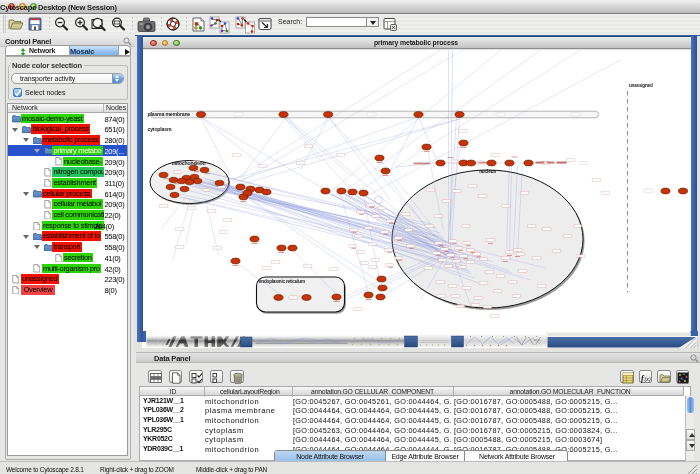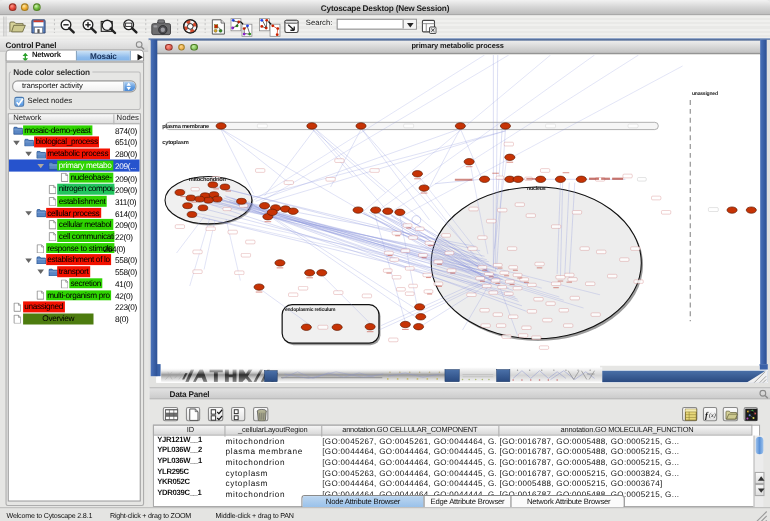--- a/index.html
+++ b/index.html
@@ -4,21 +4,21 @@
 html,body{width:700px;height:474px;overflow:hidden}
 body{font-family:"Liberation Sans",sans-serif;background:#e8e8e8;position:relative}
 .abs{position:absolute}
 .sep{position:absolute;top:3px;height:13px;width:1px;background:repeating-linear-gradient(#c8c8c8 0 2px,#e8e8e6 2px 4px)}
 </style></head><body>
 
 <div class="abs" style="left:0;top:0;width:700px;height:14px;background:linear-gradient(#f2f2f2,#d8d8d8 45%,#bcbcbc);border-bottom:1px solid #7a7a7a;border-radius:4px 4px 0 0">
   <div class="abs" style="left:8px;top:3px;width:7px;height:7px;border-radius:50%;background:radial-gradient(circle at 35% 30%,#ff9a8a,#e33e32 60%,#a01a10);border:0.5px solid #9a2b20"></div>
   <div class="abs" style="left:19px;top:3px;width:7px;height:7px;border-radius:50%;background:radial-gradient(circle at 35% 30%,#ffe9a8,#f0a825 60%,#b3770e);border:0.5px solid #a87d1e"></div>
   <div class="abs" style="left:30px;top:3px;width:7px;height:7px;border-radius:50%;background:radial-gradient(circle at 35% 30%,#d2f5b0,#66b830 60%,#3a7d12);border:0.5px solid #538525"></div>
-  <div class="abs" style="left:0;top:2.5px;width:700px;text-align:center;font-size:7.5px;font-weight:bold;letter-spacing:-0.2px;color:#1c1c1c">Cytoscape Desktop (New Session)</div>
+  <div class="abs" style="left:0;top:2.5px;width:700px;text-align:left;font-size:7.5px;font-weight:bold;letter-spacing:-0.2px;color:#1c1c1c">Cytoscape Desktop (New Session)</div>
 </div>
 
 <div class="abs" style="left:0;top:14px;width:700px;height:21px;background:repeating-linear-gradient(#f0f0ee 0 2px,#e9e9e7 2px 4px)">
 
   <svg class="abs" style="left:8px;top:2.5px" width="16" height="14" viewBox="0 0 16 14">
     <path d="M1 12 L1 4 Q1 3 2 3 L5 3 L6.5 4.5 L13 4.5 L13 6" fill="#d6d29a" stroke="#6b6840" stroke-width="0.8"></path>
     <path d="M2.5 12 L4.5 6 L15 6 L12.5 12 Z" fill="#cdc98f" stroke="#6b6840" stroke-width="0.8"></path>
   </svg>
 
   <svg class="abs" style="left:28px;top:2.5px" width="14" height="14" viewBox="0 0 14 14">
@@ -149,21 +149,21 @@
   </div>
 
   <div class="abs" style="left:5px;top:9.5px;width:126px;height:10.5px;background:#fff;border:1px solid #9a9a9a;border-radius:4px 4px 0 0;overflow:hidden">
     <svg class="abs" style="left:13px;top:1.5px" width="8" height="8" viewBox="0 0 8 8">
       <path d="M4 0 L6.5 3 L1.5 3 Z" fill="#2aa02a"></path>
         <path d="M4 8 L6.5 5 L1.5 5 Z" fill="#2aa02a"></path>
       <rect x="3.4" y="2.5" width="1.2" height="3" fill="#2aa02a"></rect>
     </svg>
     <div class="abs" style="left:23px;top:1px;font-size:7px;font-weight:bold;color:#222;letter-spacing:-0.2px">Network</div>
     <div class="abs" style="left:63px;top:0;width:50px;height:10.5px;background:linear-gradient(#cfe4f7,#8fbcec 55%,#7cb0e8);border-left:1px solid #8aa6c0;border-right:1px solid #8aa6c0">
-      <div style="margin-top:0.5px;text-align:center;font-size:7.5px;font-weight:bold;color:#16305a;letter-spacing:-0.2px">Mosaic</div>
+      <div style="margin-top:0.5px;font-size:7.5px;font-weight:bold;color:#16305a;letter-spacing:-0.2px">Mosaic</div>
     </div>
     <div class="abs" style="left:118.5px;top:2.5px;width:0;height:0;border-top:3px solid transparent;border-bottom:3px solid transparent;border-left:5px solid #111"></div>
   </div>
   <div class="abs" style="left:5px;top:20px;width:126px;height:404px;border:1px solid #adadad;border-radius:0 0 2px 2px;background:#e6e6e4"></div>
 
   <div class="abs" style="left:8px;top:29.5px;width:120px;height:35px;border:1px solid #bcbcbc;border-radius:2px"></div>
   <div class="abs" style="left:10px;top:25.5px;background:#e6e6e4;padding:0 2px;font-size:7.5px;font-weight:bold;color:#333;letter-spacing:-0.2px">Node color selection</div>
 
   <div class="abs" style="left:11px;top:37px;width:113px;height:11.5px;background:linear-gradient(#ffffff,#f0f0f0);border:1px solid #9c9c9c;border-radius:5px">
     <div class="abs" style="left:8px;top:1.5px;font-size:7px;color:#111;letter-spacing:-0.1px">transporter activity</div>
@@ -287,21 +287,21 @@
 <svg class="abs" style="left:3.5px;top:162.0px" width="7.5" height="8.5" viewBox="0 0 7.5 8.5">
         <path d="M0.8 0.5 L4.8 0.5 L6.8 2.5 L6.8 8 L0.8 8 Z" fill="#fff" stroke="#8a8a8a" stroke-width="0.8"></path>
         <path d="M4.8 0.5 L4.8 2.5 L6.8 2.5" fill="none" stroke="#8a8a8a" stroke-width="0.7"></path>
       </svg>
       <div class="abs" style="left:12.5px;top:161.2px;max-width:83.0px;overflow:hidden;background:#f31100;height:9.7px;white-space:nowrap;font-size:7.5px;line-height:9.7px;letter-spacing:-0.3px;color:#000;padding:0 1.5px">unassigned</div>
       <div class="abs" style="left:96.5px;top:162.2px;font-size:7.5px;letter-spacing:-0.3px;color:#000">223(0)</div>
 <svg class="abs" style="left:3.5px;top:172.7px" width="7.5" height="8.5" viewBox="0 0 7.5 8.5">
         <path d="M0.8 0.5 L4.8 0.5 L6.8 2.5 L6.8 8 L0.8 8 Z" fill="#fff" stroke="#8a8a8a" stroke-width="0.8"></path>
         <path d="M4.8 0.5 L4.8 2.5 L6.8 2.5" fill="none" stroke="#8a8a8a" stroke-width="0.7"></path>
       </svg>
-      <div class="abs" style="left:12.5px;top:171.9px;max-width:83.0px;overflow:hidden;background:#4d7c0f;height:9.7px;white-space:nowrap;font-size:7.5px;line-height:9.7px;letter-spacing:-0.3px;color:#000;padding:0 18px">Overview</div>
+      <div class="abs" style="left:12.5px;top:171.9px;max-width:83.0px;overflow:hidden;background:#ef4444;height:9.7px;white-space:nowrap;font-size:7.5px;line-height:9.7px;letter-spacing:-0.3px;color:#000;padding:0 3px">Overview</div>
       <div class="abs" style="left:96.5px;top:172.9px;font-size:7.5px;letter-spacing:-0.3px;color:#000">8(0)</div>
     </div>
 </div>
 
 <div class="abs" style="left:135px;top:35.5px;width:565px;height:316.5px;background:#e2e2e0"></div>
 
 <div class="abs" style="left:137px;top:36px;width:554px;height:1px;background:#26477e"></div>
 <div class="abs" style="left:137px;top:36px;width:6px;height:306px;background:linear-gradient(90deg,#4a72ba,#2c5094);z-index:5"></div>
 <div class="abs" style="left:690.5px;top:36px;width:6.5px;height:300px;background:linear-gradient(90deg,#4a72ba,#2c5094)"></div>
 

